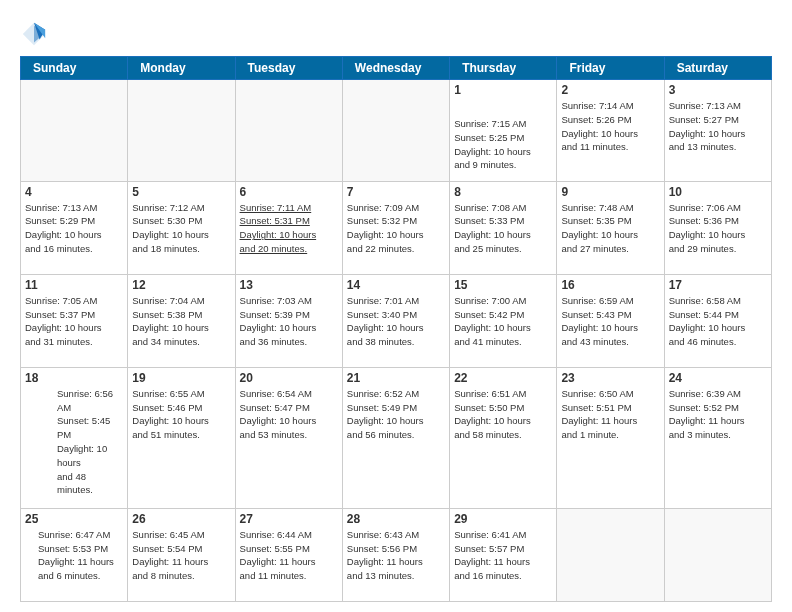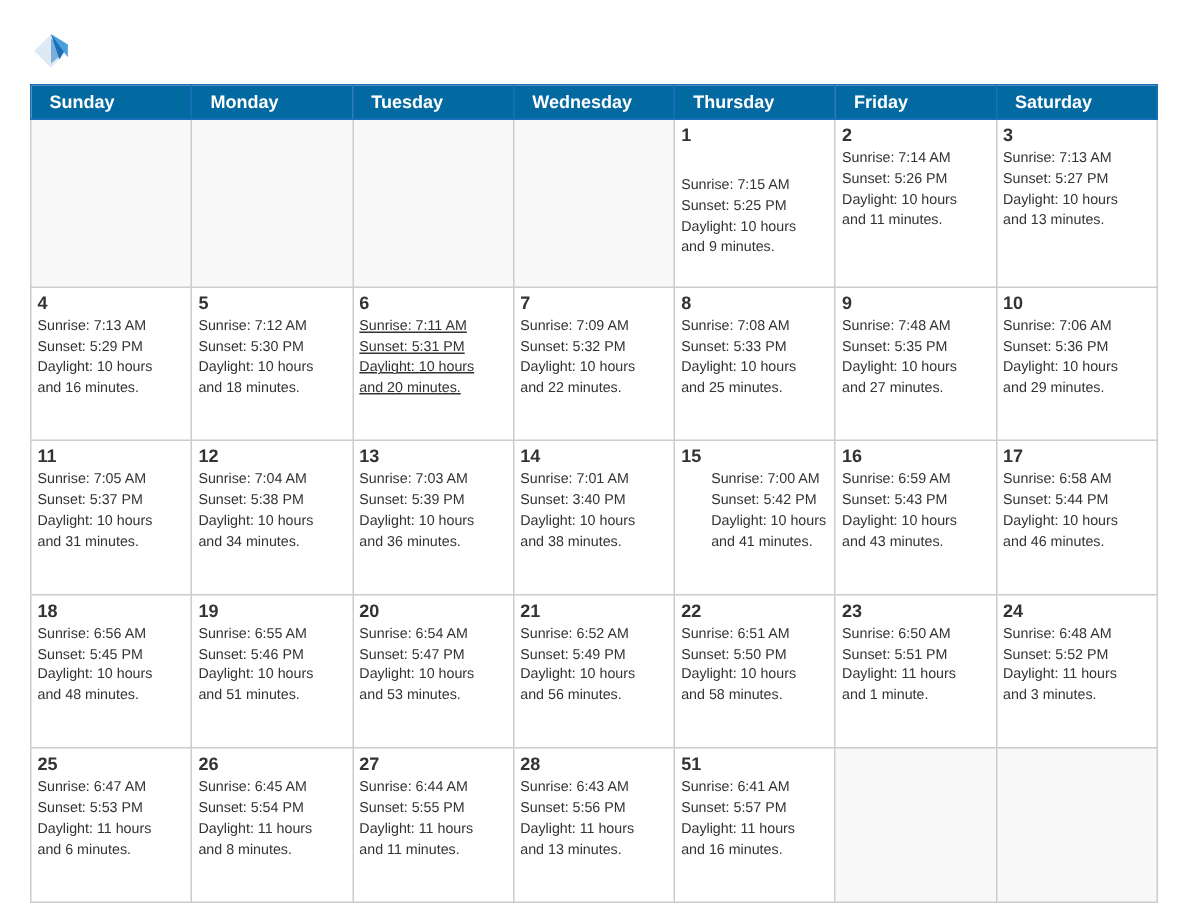--- a/index.html
+++ b/index.html
@@ -239,21 +239,21 @@
           </td>
           <td>
             <span class="day-num">14</span>
             <div class="day-info" style="white-space: pre-line;">Sunrise: 7:01 AM
 Sunset: 3:40 PM
 Daylight: 10 hours
 and 38 minutes.</div>
           </td>
           <td>
             <span class="day-num">15</span>
-            <div class="day-info" style="white-space: pre-line; margin-left: 20px;">Sunrise: 7:00 AM
+            <div class="day-info" style="white-space: pre-line;">Sunrise: 7:00 AM
 Sunset: 5:42 PM
 Daylight: 10 hours
 and 41 minutes.</div>
           </td>
           <td>
             <span class="day-num">16</span>
             <div class="day-info" style="white-space: pre-line;">Sunrise: 6:59 AM
 Sunset: 5:43 PM
 Daylight: 10 hours
 and 43 minutes.</div>
@@ -262,21 +262,21 @@
             <span class="day-num">17</span>
             <div class="day-info" style="white-space: pre-line;">Sunrise: 6:58 AM
 Sunset: 5:44 PM
 Daylight: 10 hours
 and 46 minutes.</div>
           </td>
         </tr>
         <tr>
           <td>
             <span class="day-num">18</span>
-            <div class="day-info" style="white-space: pre-line;">Sunrise: 6:56 AM
+            <div class="day-info" style="white-space: pre-line; margin-left: 32px;">Sunrise: 6:56 AM
 Sunset: 5:45 PM
 Daylight: 10 hours
 and 48 minutes.</div>
           </td>
           <td>
             <span class="day-num">19</span>
             <div class="day-info" style="white-space: pre-line;">Sunrise: 6:55 AM
 Sunset: 5:46 PM
 Daylight: 10 hours
 and 51 minutes.</div>
@@ -304,30 +304,30 @@
           </td>
           <td>
             <span class="day-num">23</span>
             <div class="day-info" style="white-space: pre-line;">Sunrise: 6:50 AM
 Sunset: 5:51 PM
 Daylight: 11 hours
 and 1 minute.</div>
           </td>
           <td>
             <span class="day-num">24</span>
-            <div class="day-info" style="white-space: pre-line;">Sunrise: 6:48 AM
+            <div class="day-info" style="white-space: pre-line;">Sunrise: 6:39 AM
 Sunset: 5:52 PM
 Daylight: 11 hours
 and 3 minutes.</div>
           </td>
         </tr>
         <tr>
           <td>
             <span class="day-num">25</span>
-            <div class="day-info" style="white-space: pre-line;">Sunrise: 6:47 AM
+            <div class="day-info" style="white-space: pre-line; margin-left: 13px;">Sunrise: 6:47 AM
 Sunset: 5:53 PM
 Daylight: 11 hours
 and 6 minutes.</div>
           </td>
           <td>
             <span class="day-num">26</span>
             <div class="day-info" style="white-space: pre-line;">Sunrise: 6:45 AM
 Sunset: 5:54 PM
 Daylight: 11 hours
 and 8 minutes.</div>
@@ -340,21 +340,21 @@
 and 11 minutes.</div>
           </td>
           <td>
             <span class="day-num">28</span>
             <div class="day-info" style="white-space: pre-line;">Sunrise: 6:43 AM
 Sunset: 5:56 PM
 Daylight: 11 hours
 and 13 minutes.</div>
           </td>
           <td>
-            <span class="day-num">51</span>
+            <span class="day-num">29</span>
             <div class="day-info" style="white-space: pre-line;">Sunrise: 6:41 AM
 Sunset: 5:57 PM
 Daylight: 11 hours
 and 16 minutes.</div>
           </td>
           <td class="empty"></td>
           <td class="empty"></td>
         </tr>
       </tbody>
   </table>

